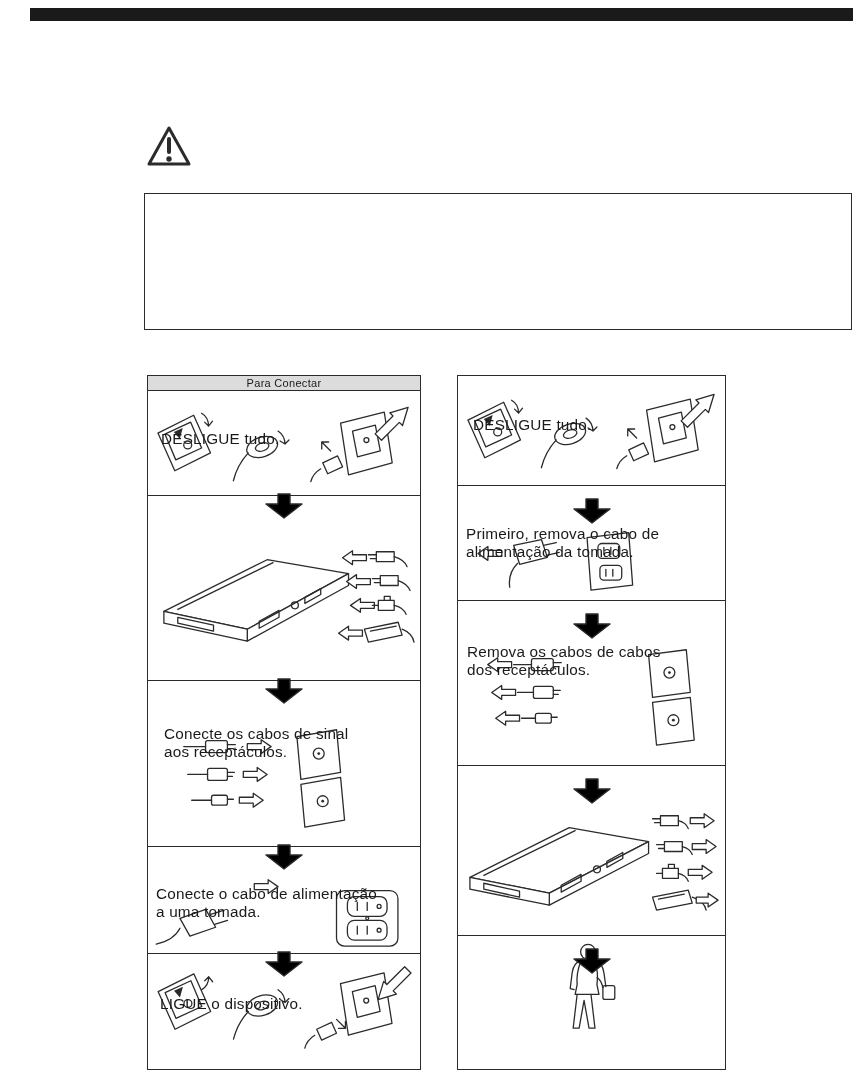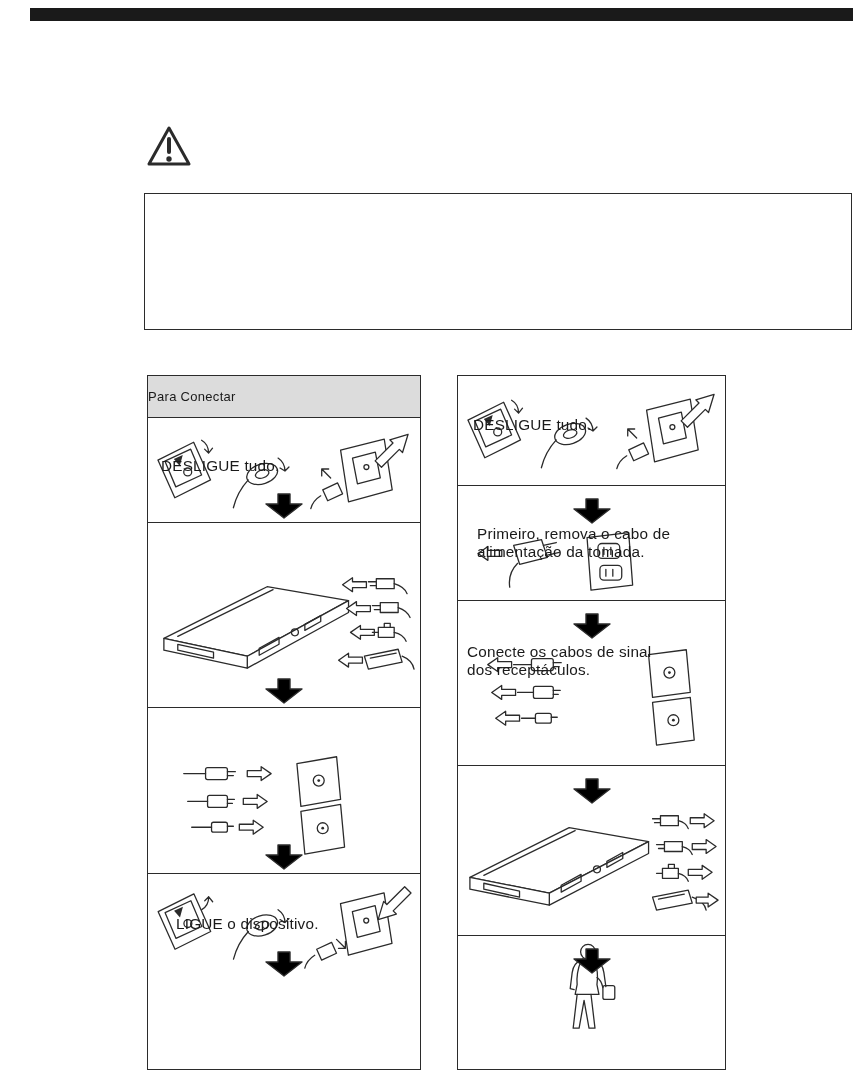--- a/index.html
+++ b/index.html
@@ -11,23 +11,23 @@
 
   .warning { position:absolute; left:146px; top:125px; }
   svg { display:block; }
 
   .notice-box { position:absolute; left:144px; top:193px; width:708px; height:137px; border:1.5px solid #2b2b2b; background:#ffffff; }
 
   .flow-col { position:absolute; top:375px; border:1.4px solid #2b2b2b; background:#ffffff; }
   .flow-col.left  { left:147px; width:274px; height:695px; }
   .flow-col.right { left:457px; width:269px; height:695px; }
 
-  .flow-header { height:42px; background:#dcdcdc; border-bottom:1.4px solid #2b2b2b;
-                 display:flex; align-items:center; 
-                 font-size:13px; letter-spacing:0.3px; color:#1a1a1a; }
+  .flow-header { height:15px; background:#dcdcdc; border-bottom:1.4px solid #2b2b2b;
+                 display:flex; align-items:center; justify-content:center;
+                 font-size:11px; letter-spacing:0.3px; color:#1a1a1a; }
 
   .flow-step { position:relative; width:100%; border-top:1.4px solid #2b2b2b; overflow:hidden; }
   .flow-step.first { border-top:none; }
 
   .step-svg { position:absolute; inset:0; width:100%; height:100%; z-index:1; }
   .step-text { position:absolute; z-index:2; font-size:15.3px; line-height:1.18;
                letter-spacing:0.2px; white-space:pre-line; color:#1a1a1a;margin-top:32px; }
 
   .flow-arrow { position:absolute; left:50%; transform:translateX(-50%); z-index:6; }
 
@@ -122,43 +122,63 @@
         <rect x="64" y="115" width="16" height="10" rx="2"></rect>
         <path d="M80,119 h6"></path>
         <path class="blk" d="M116,120 l-10,-7 v4 h-14 v6 h14 v4 Z"></path>
         <path class="fw" d="M150,56 L190,49 L194,92 L154,99 Z"></path>
         <circle cx="172" cy="73" r="5.5"></circle>
         <circle class="fd" cx="172" cy="73" r="1.4"></circle>
         <path class="fw" d="M154,104 L194,97 L198,140 L158,147 Z"></path>
         <circle cx="176" cy="121" r="5.5"></circle>
         <circle class="fd" cx="176" cy="121" r="1.4"></circle>
       </svg>
-    </div>
-
+      <div class="step-text" style="top:12px;left:16px">Conecte os cabos de sinal
+aos receptáculos.</div>
+    </div>
+
+    <div class="flow-step" style="height:107px">
+      <svg class="step-svg ln" viewBox="0 0 274 107">
+        <path class="blk" d="M131,40 l-10,-7 v4 h-14 v6 h14 v4 Z"></path>
+        <path d="M8,98 q18,-4 24,-16"></path>
+        <path class="fw" d="M32,72 L58,63 L68,81 L42,90 Z"></path>
+        <path d="M63,68 l13,-4 M67,78 l13,-4"></path>
+        <rect class="fw" x="190" y="44" width="62" height="56" rx="8"></rect>
+        <rect x="201" y="50" width="40" height="20" rx="7"></rect>
+        <path d="M211,56 v8 M221,56 v8"></path>
+        <circle cx="233" cy="60" r="2"></circle>
+        <rect x="201" y="74" width="40" height="20" rx="7"></rect>
+        <path d="M211,80 v8 M221,80 v8"></path>
+        <circle cx="233" cy="84" r="2"></circle>
+        <circle cx="221" cy="72" r="1.5"></circle>
+      </svg>
+      <div class="step-text" style="top:6px;left:8px">Conecte o cabo de alimentação
+a uma tomada.</div>
+    </div>
 
     <div class="flow-step" style="height:107px">
       <svg class="step-svg ln" viewBox="0 0 274 107">
         <path class="fw" d="M10,38 L46,20 L63,58 L27,76 Z"></path>
         <path d="M17,39 L43,27 L54,53 L28,65 Z"></path>
         <path class="fd" d="M26,37 l9,-4 l-3,11 Z"></path>
         <circle cx="40" cy="50" r="4"></circle>
         <path d="M54,36 q7,-4 7,-13 M61,23 l-4,4 m4,-4 l4,5"></path>
         <ellipse cx="115" cy="52" rx="16" ry="10" transform="rotate(-18 115 52)"></ellipse>
         <ellipse cx="115" cy="52" rx="7" ry="4" transform="rotate(-18 115 52)"></ellipse>
         <path d="M101,58 Q90,70 86,86"></path>
         <path d="M131,36 a16,16 0 0 1 7,13 M138,49 l-5,-3 m5,3 l4,-4"></path>
         <path class="fw" d="M194,30 L238,19 L246,70 L202,82 Z"></path>
         <path d="M206,38 L229,32 L234,58 L211,64 Z"></path>
         <circle cx="220" cy="47" r="2.5"></circle>
         <path class="fw" d="M170,76 l15,-7 l5,11 l-15,7 Z"></path>
         <path d="M168,82 q-8,5 -10,13"></path>
         <path d="M190,66 l9,9 m0,-7 l0,7 l-7,0"></path>
         <path class="blk" d="M265.2,19.2 L247.2,37.2 L250.4,40.4 L232,46 L237.6,27.6 L240.8,30.8 L258.8,12.8 Z"></path>
       </svg>
-      <div class="step-text" style="top:9px;left:28px">LIGUE o dispositivo.</div>
+      <div class="step-text" style="top:9px;left:12px">LIGUE o dispositivo.</div>
     </div>
 
     <svg class="flow-arrow" style="top:117px" width="40" height="26" viewBox="0 0 40 26">
         <path class="blk" style="stroke:#2b2b2b;stroke-width:1.4;stroke-linejoin:round" d="M14,1 H26 V11 H38 L20,25 L2,11 H14 Z"></path>
       </svg>
     <svg class="flow-arrow" style="top:302px" width="40" height="26" viewBox="0 0 40 26">
         <path class="blk" style="stroke:#2b2b2b;stroke-width:1.4;stroke-linejoin:round" d="M14,1 H26 V11 H38 L20,25 L2,11 H14 Z"></path>
       </svg>
     <svg class="flow-arrow" style="top:468px" width="40" height="26" viewBox="0 0 40 26">
         <path class="blk" style="stroke:#2b2b2b;stroke-width:1.4;stroke-linejoin:round" d="M14,1 H26 V11 H38 L20,25 L2,11 H14 Z"></path>
@@ -197,21 +217,21 @@
         <path class="blk" d="M20,68 l10,-7 v4 h14 v6 h-14 v4 Z"></path>
         <path class="fw" d="M56,60 L84,54 L90,72 L62,79 Z"></path>
         <path d="M86,60 l13,-3 M89,70 l13,-3"></path>
         <path d="M60,78 q-10,10 -8,24"></path>
         <path class="fw" d="M130,52 L172,47 L176,100 L134,105 Z"></path>
         <rect x="141" y="58" width="22" height="15" rx="4"></rect>
         <path d="M147,62 v7 M154,62 v7"></path>
         <rect x="143" y="80" width="22" height="15" rx="4"></rect>
         <path d="M149,84 v7 M156,84 v7"></path>
       </svg>
-      <div class="step-text" style="top:7px;left:19px">Primeiro, remova o cabo de
+      <div class="step-text" style="top:7px;left:8px">Primeiro, remova o cabo de
 alimentação da tomada.</div>
     </div>
 
     <div class="flow-step" style="height:165px">
       <svg class="step-svg ln" viewBox="0 0 269 165">
         <path class="blk" d="M30,64 l10,-7 v4 h14 v6 h-14 v4 Z"></path>
         <path d="M56,64 h18"></path>
         <rect x="74" y="58" width="22" height="12" rx="2"></rect>
         <path d="M96,62 h8 M96,66 h6"></path>
         <path class="blk" d="M34,92 l10,-7 v4 h14 v6 h-14 v4 Z"></path>
@@ -222,21 +242,21 @@
         <path d="M64,118 h14"></path>
         <rect x="78" y="113" width="16" height="10" rx="2"></rect>
         <path d="M94,117 h6"></path>
         <path class="fw" d="M192,54 L230,49 L234,92 L196,97 Z"></path>
         <circle cx="213" cy="72" r="5.5"></circle>
         <circle class="fd" cx="213" cy="72" r="1.4"></circle>
         <path class="fw" d="M196,102 L234,97 L238,140 L200,145 Z"></path>
         <circle cx="217" cy="120" r="5.5"></circle>
         <circle class="fd" cx="217" cy="120" r="1.4"></circle>
       </svg>
-      <div class="step-text" style="top:10px;left:9px">Conecte os cabos de sinal
+      <div class="step-text" style="top:10px;left:9px">Remova os cabos de cabos
 dos receptáculos.</div>
     </div>
 
     <div class="flow-step" style="height:170px">
       <svg class="step-svg ln" viewBox="0 0 269 170">
         <path class="fw" d="M12,112 L112,62 L192,76 L92,128 Z"></path>
         <path class="fw" d="M92,128 L192,76 L192,88 L92,140 Z"></path>
         <path class="fw" d="M12,112 L92,128 L92,140 L12,124 Z"></path>
         <path d="M26,110 L118,65"></path>
         <path d="M104,120 l20,-11 v7 l-20,11 Z"></path>

